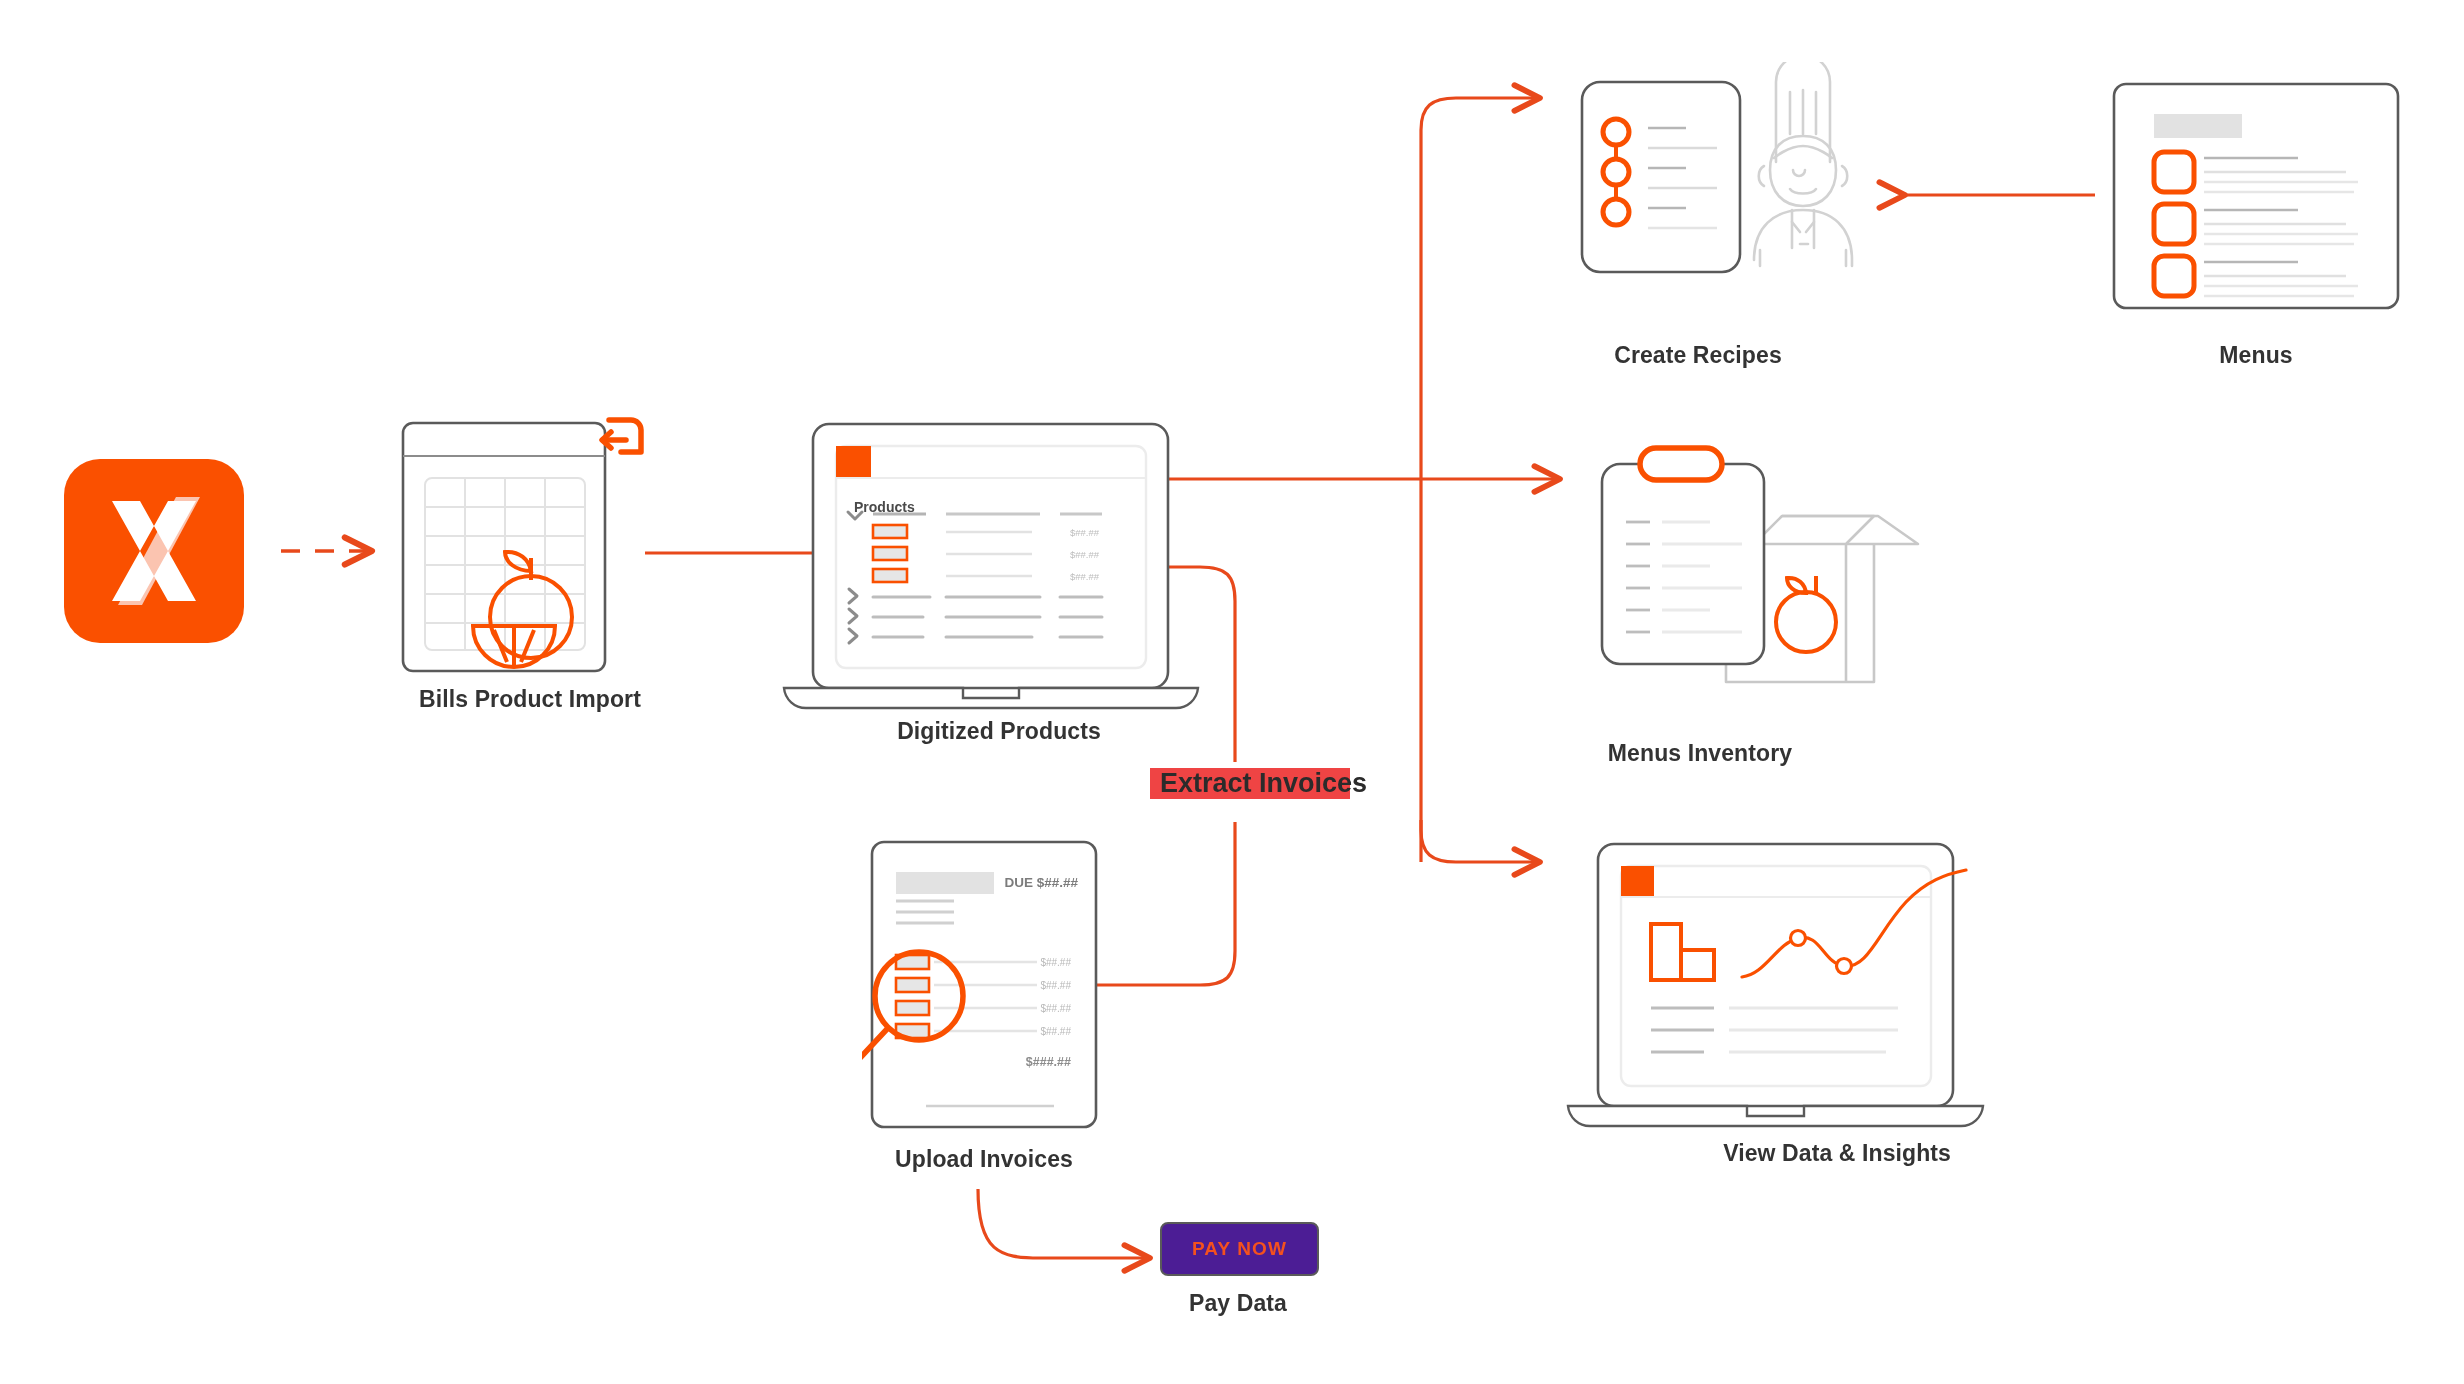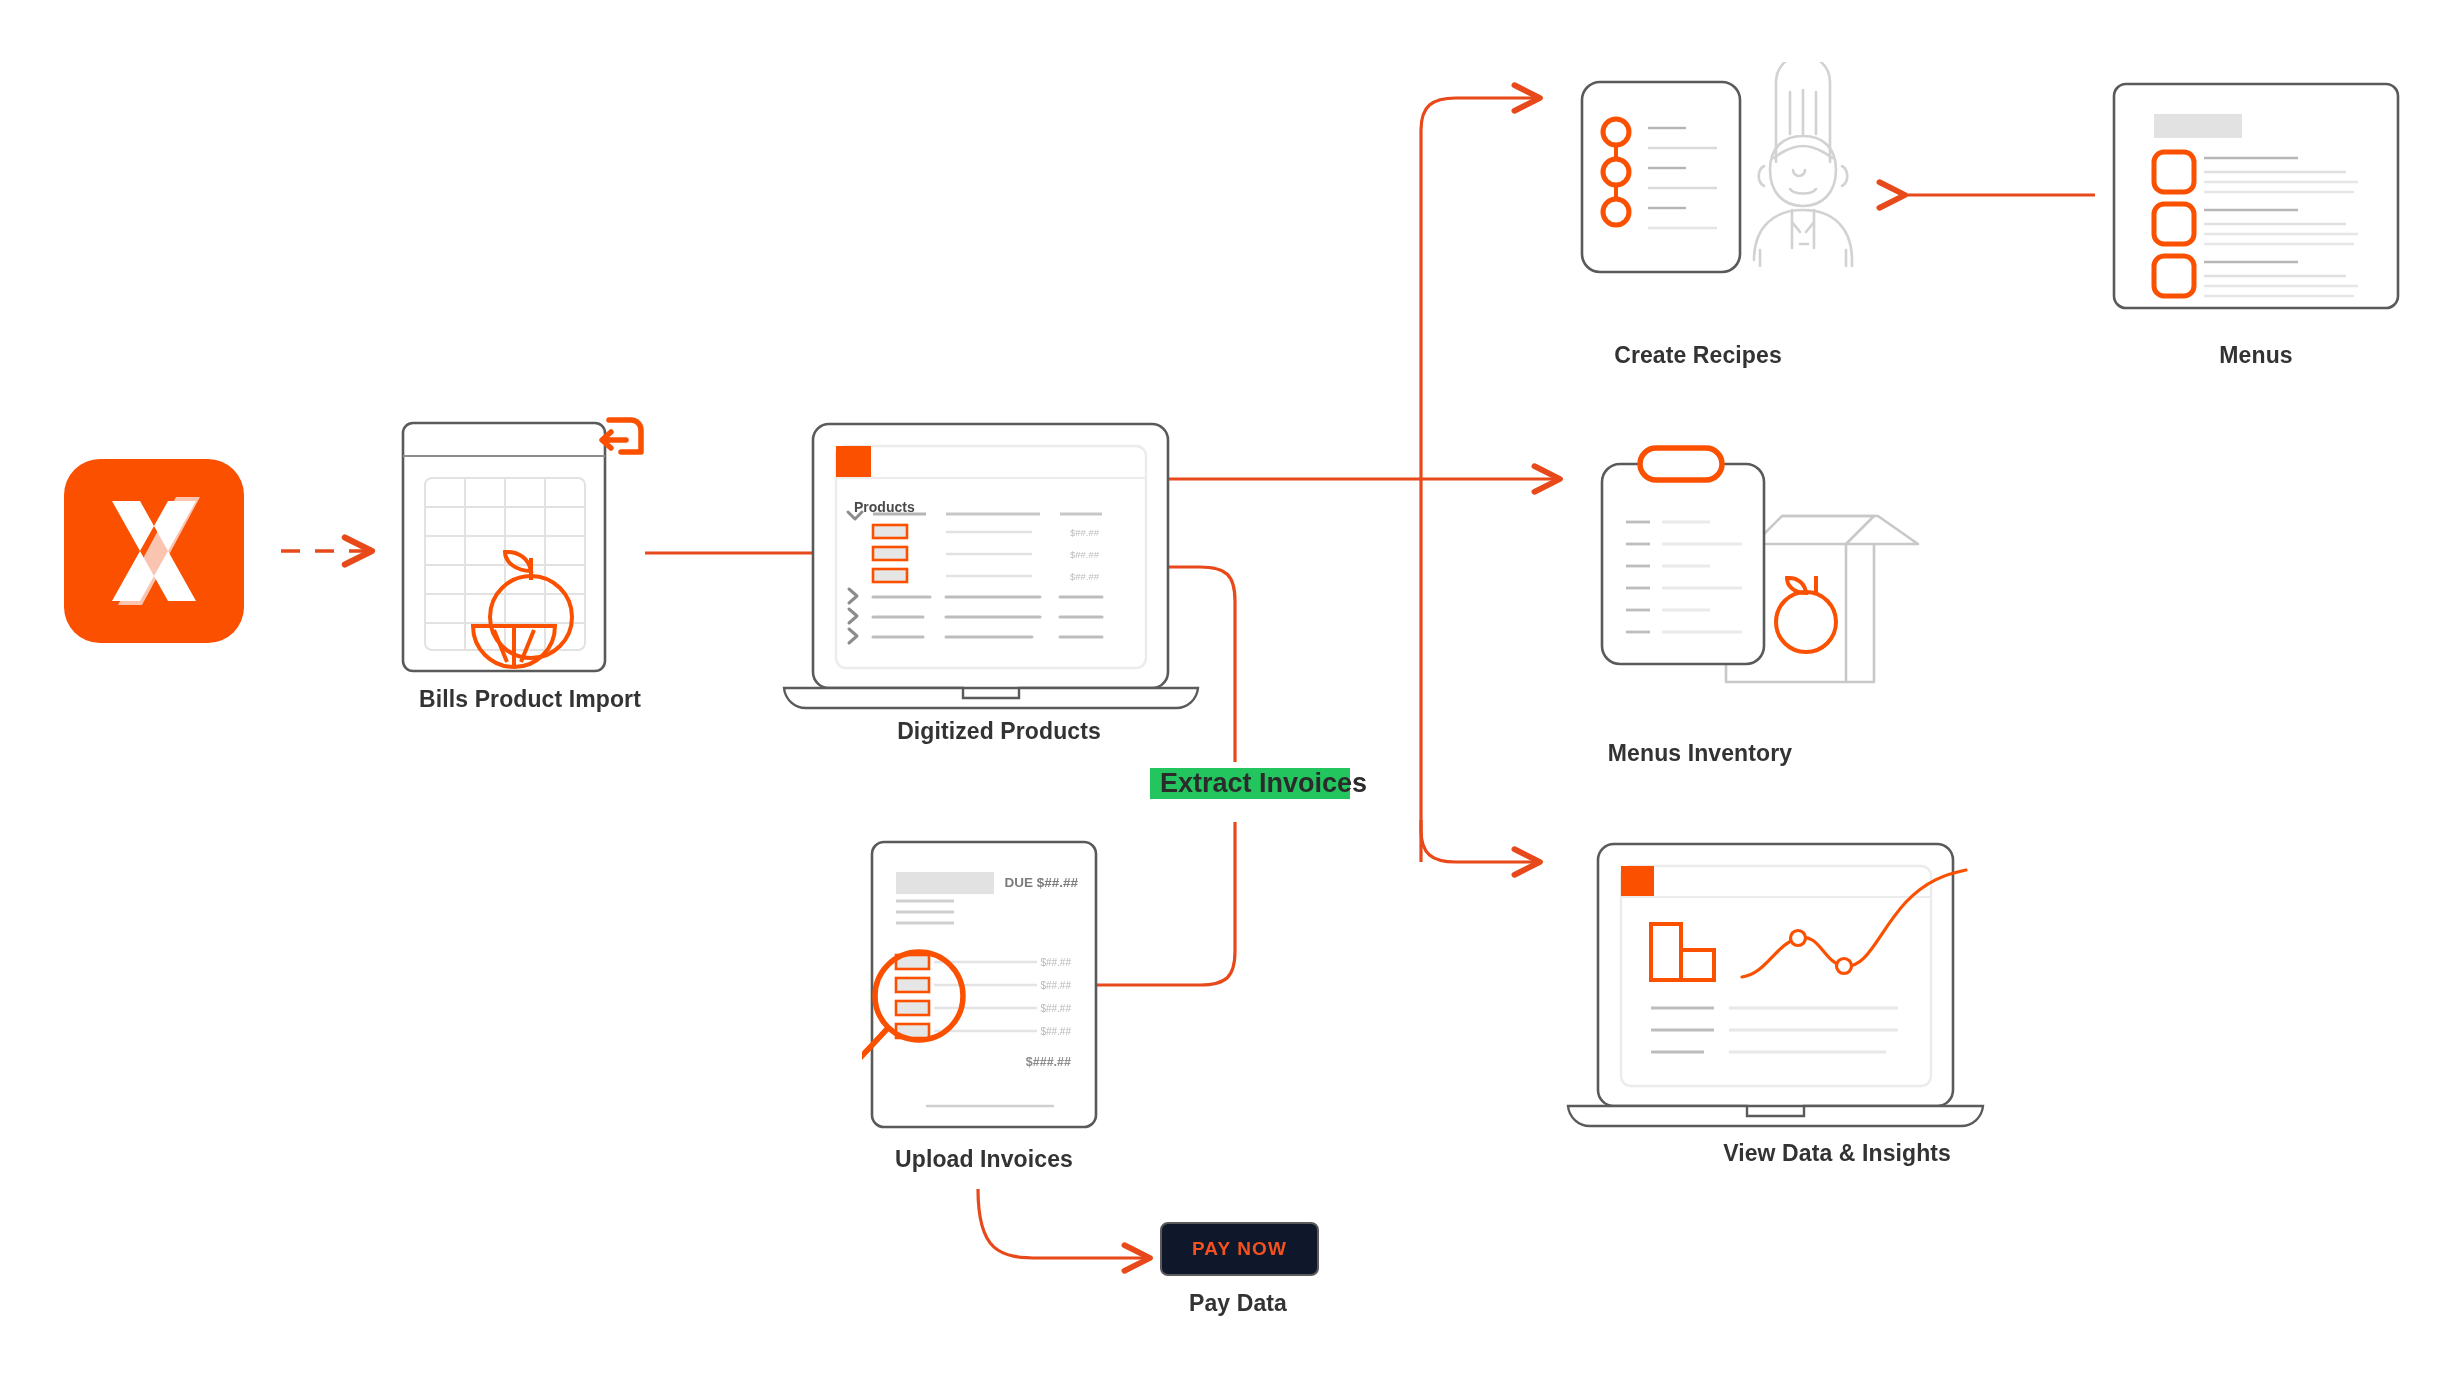--- a/index.html
+++ b/index.html
@@ -9,26 +9,26 @@
   }
   #stage{position:relative;width:2464px;height:1384px;background:#fff;}
   #wires{position:absolute;left:0;top:0;width:2464px;height:1384px;}
   .node{position:absolute;}
   .caption{
     position:absolute;text-align:center;color:#333333;
     font-size:23px;font-weight:700;letter-spacing:.1px;white-space:nowrap;
   }
   .edge-label{
     position:absolute;text-align:right;color:#2b2b2b;
-    font-size:27px;font-weight:700;white-space:nowrap;background:#22c55e;padding:0 10px;
+    font-size:27px;font-weight:700;white-space:nowrap;background:#ef4444;padding:0 10px;
   }
   .paynow-btn{
     position:absolute;border:2px solid #5a5a5a;border-radius:8px;
     display:flex;align-items:center;justify-content:center;
-    color:#f4511e;font-size:19px;font-weight:700;letter-spacing:1.1px;background:#0f172a;
+    color:#f4511e;font-size:19px;font-weight:700;letter-spacing:1.1px;background:#4c1d95;
   }
 </style>
 </head>
 <body>
 
 <div id="stage">
 
   <svg id="wires" viewBox="0 0 2464 1384">
     <defs>
       <marker id="ah" markerWidth="12" markerHeight="12" refX="9" refY="5" orient="auto">

